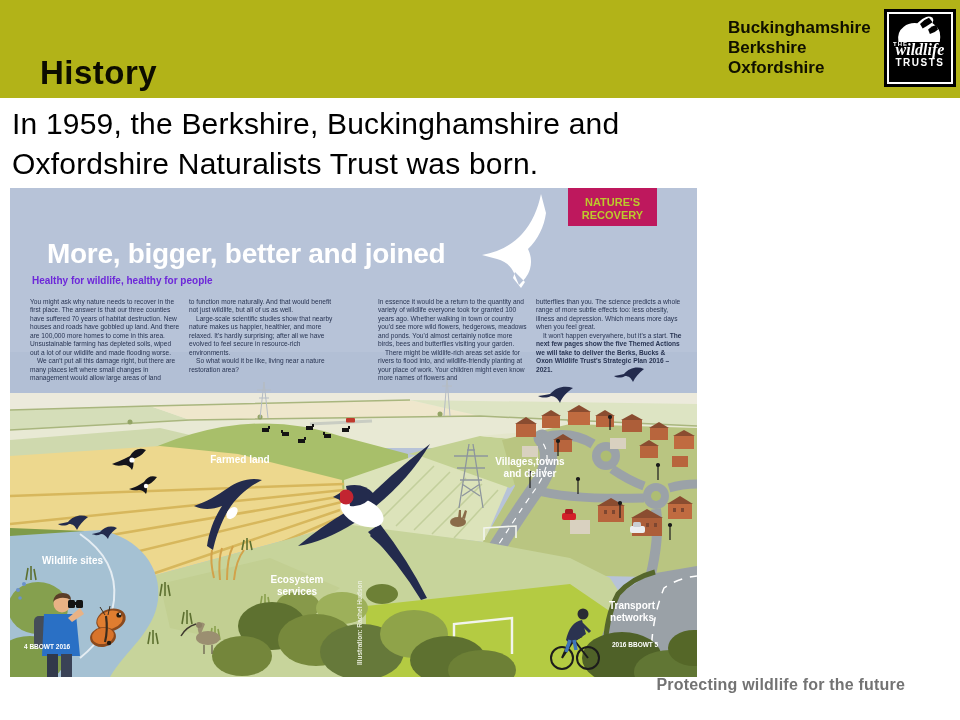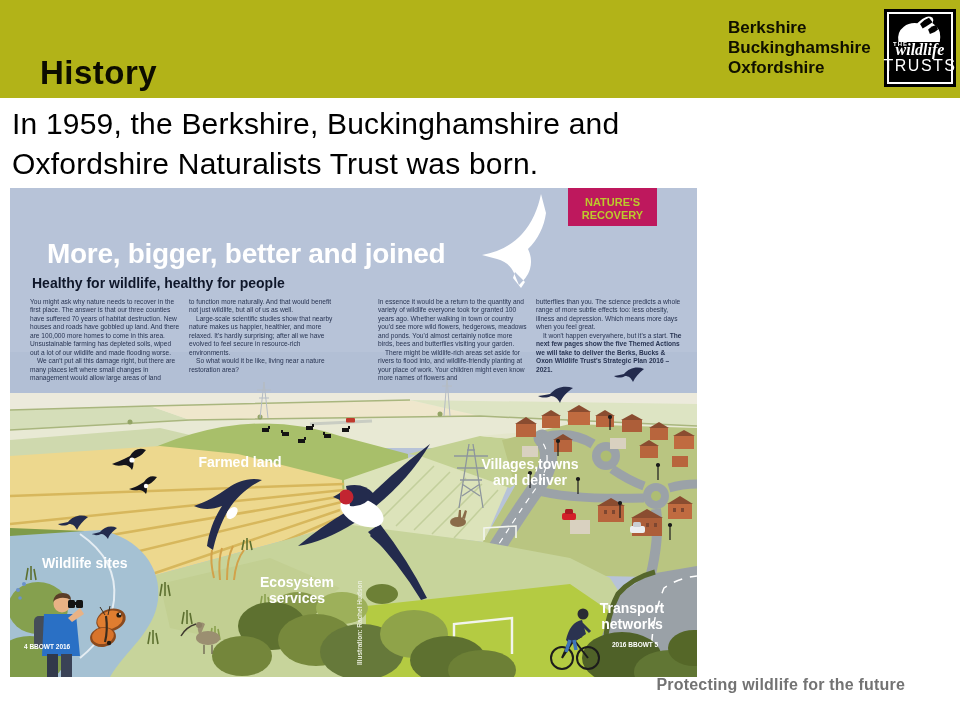--- a/index.html
+++ b/index.html
@@ -9,51 +9,51 @@
   .header{position:absolute;left:0;top:0;width:960px;height:98px;background:#b2b318;}
   .slide-title{position:absolute;left:40px;top:54px;font-size:33px;font-weight:bold;color:#0d0d00;letter-spacing:0.5px;}
   .org{position:absolute;left:728px;top:18px;font-size:17px;font-weight:bold;color:#101000;line-height:1.18;}
   
   .logo{position:absolute;left:884px;top:9px;width:72px;height:78px;background:#000;}
   .logo-inner{position:absolute;left:3px;top:3px;right:3px;bottom:3px;border:2px solid #fff;
               display:flex;flex-direction:column;align-items:center;justify-content:flex-start;}
   .logo-badger{margin-top:2px;}
   .logo-the{font-size:6px;color:#fff;font-weight:bold;letter-spacing:1px;align-self:flex-start;margin-left:4px;margin-top:-2px;}
   .logo-wildlife{font-family:"Liberation Serif",serif;font-style:italic;font-weight:bold;font-size:16px;color:#fff;line-height:0.9;margin-top:-4px;}
-  .logo-trusts{font-size:16px;font-weight:normal;color:#fff;letter-spacing:1.5px;line-height:1.1;text-align:right;}
+  .logo-trusts{font-size:10px;font-weight:bold;color:#fff;letter-spacing:1.5px;line-height:1.1;text-align:right;}
   
   .headline{position:absolute;left:12px;top:104px;width:720px;font-size:30px;color:#000;line-height:1.33;letter-spacing:0.2px;}
   
   .ig{position:absolute;left:10px;top:188px;width:687px;height:489px;background:#b7c3d8;overflow:hidden;}
   .ig svg.landscape{position:absolute;left:0;top:0;}
   .badge{position:absolute;left:558px;top:0;width:89px;height:38px;background:#be185d;
          color:#bcc92d;font-weight:bold;font-size:11px;text-align:center;line-height:1.15;padding-top:8px;box-sizing:border-box;}
   .ig-title{position:absolute;left:37px;top:50px;font-size:28px;font-weight:bold;color:#fff;letter-spacing:-0.3px;white-space:nowrap;}
-  .ig-subtitle{position:absolute;left:22px;top:87px;font-size:14px;font-weight:bold;color:#0f172a;white-space:nowrap;}
+  .ig-subtitle{position:absolute;left:22px;top:87px;font-size:10px;font-weight:bold;color:#6d28d9;white-space:nowrap;}
   .col{position:absolute;top:110px;height:114px;overflow:hidden;font-size:6.6px;line-height:1.28;color:#283452;}
   .col p{margin:0;}
   .col p + p{text-indent:7px;}
   .c1{left:20px;width:151px;} .c2{left:179px;width:149px;} .c3{left:368px;width:151px;} .c4{left:526px;width:146px;}
-  .lbl{position:absolute;color:#fff;font-weight:bold;font-size:14px;line-height:1.15;text-align:center;white-space:nowrap;}
+  .lbl{position:absolute;color:#fff;font-weight:bold;font-size:10px;line-height:1.15;text-align:center;white-space:nowrap;}
   .credit{position:absolute;color:#fff;font-weight:bold;font-size:6.5px;white-space:nowrap;}
   .illustrator{position:absolute;left:346px;top:477px;transform:rotate(-90deg);transform-origin:0 0;
                font-size:6.5px;font-weight:bold;color:#e9eddc;white-space:nowrap;width:110px;}
   
   .footer{position:absolute;right:55px;top:676px;font-size:16px;font-weight:bold;color:#737373;letter-spacing:0.2px;}
 </style>
 </head>
 <body>
 
 <div class="slide">
 
   <div class="header"></div>
   <div class="slide-title">History</div>
   <div class="org">
+    <div>Buckinghamshire</div>
     <div>Berkshire</div>
-    <div>Buckinghamshire</div>
     <div>Oxfordshire</div>
   </div>
 
   <div class="logo">
     <div class="logo-inner">
       <svg class="logo-badger" width="54" height="27" viewBox="0 0 60 30">
         <path d="M6,29 Q4,18 12,12 Q18,7 27,8 Q31,3 37,1 Q41,0 44,2 Q46,5 44,8 Q50,12 52,18 Q53,23 52,29 Z" fill="#ffffff"></path>
         <path d="M30,9 Q34,4 40,2 L44,7 Q38,11 33,14 Z" fill="#000000"></path>
         <path d="M39,15 Q43,11 48,10 L50,15 Q46,19 41,20 Z" fill="#000000"></path>
       </svg>

